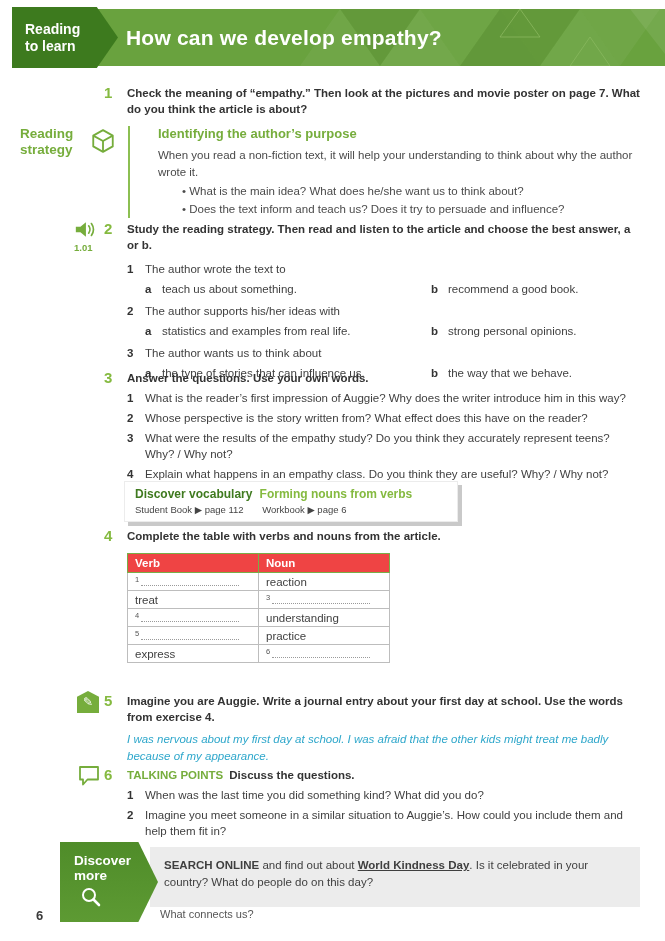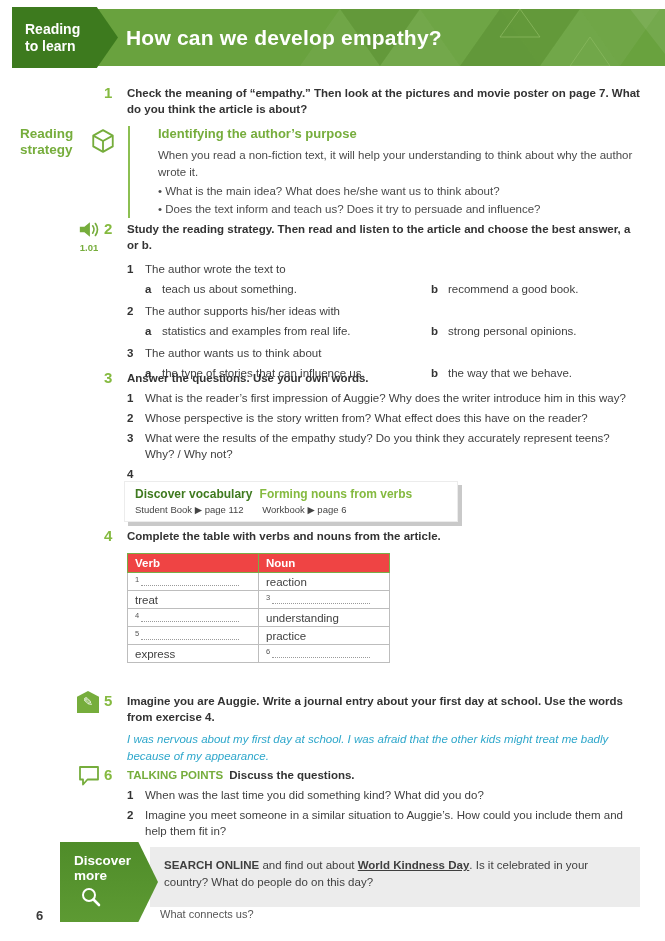--- a/index.html
+++ b/index.html
@@ -30,25 +30,25 @@
   .qnum { font-weight:bold; color:#333; width:11px; flex:none; }
 
   
   .strategy { position:absolute; left:20px; top:126px; right:25px; display:flex; gap:8px; }
   .strategy-label { width:62px; flex:none; color:#76ad3c; font-weight:bold; font-size:13.5px; line-height:1.2; }
   .strategy-label span { display:block; }
   .strategy-iconbox { width:30px; flex:none; padding-top:2px; }
   .strategy-content { flex:1; border-left:2px solid #8cbf52; padding-left:28px; }
   .strategy-title { color:#76ad3c; font-weight:bold; font-size:13px; margin-bottom:6px; }
   .strategy-intro { color:#4a4a4a; line-height:1.45; margin-bottom:3px; }
-  .strategy-content li { list-style:none; line-height:1.5; color:#4a4a4a; }
+  .strategy-content li { list-style:none; line-height:1.5; color:#4a4a4a;margin-left:24px; }
   .strategy-content li::before { content:"•  "; }
 
   
-  .audio { position:absolute; left:74px; top:220px; width:30px; display:flex; flex-direction:column; align-items:center; }
+  .audio { position:absolute; left:74px; top:220px; width:30px; display:flex; flex-direction:column; }
   .audio-num { color:#76ad3c; font-weight:bold; font-size:9.5px; margin-top:1px; }
   .mc-item { margin-top:8px; }
   .opts { display:flex; margin-left:18px; margin-top:6px; }
   .opt { display:flex; }
   .opt b { width:17px; flex:none; color:#333; }
   .opt-a { width:286px; flex:none; }
 
   
   .vocab-box { position:absolute; left:124px; top:481px; width:334px; background:#fff;
     border:1px solid #ececec; box-shadow:4px 4px 0 #c9c9c9; padding:5px 10px 6px; }
@@ -227,20 +227,21 @@
       <div class="qrow">
           <span class="qnum">2</span>
           <span>Whose perspective is the story written from? What effect does this have on the reader?</span>
         </div>
       <div class="qrow">
           <span class="qnum">3</span>
           <span>What were the results of the empathy study? Do you think they accurately represent teens? Why? / Why not?</span>
         </div>
       <div class="qrow">
           <span class="qnum">4</span>
+          <span>Explain what happens in an empathy class. Do you think they are useful? Why? / Why not?</span>
         </div>
     </div>
   </section>
 
   <aside class="vocab-box">
     <div>
       <span class="vocab-title">Discover vocabulary</span>
       <span class="vocab-title vocab-sub">Forming nouns from verbs</span>
     </div>
     <div class="vocab-refs">

